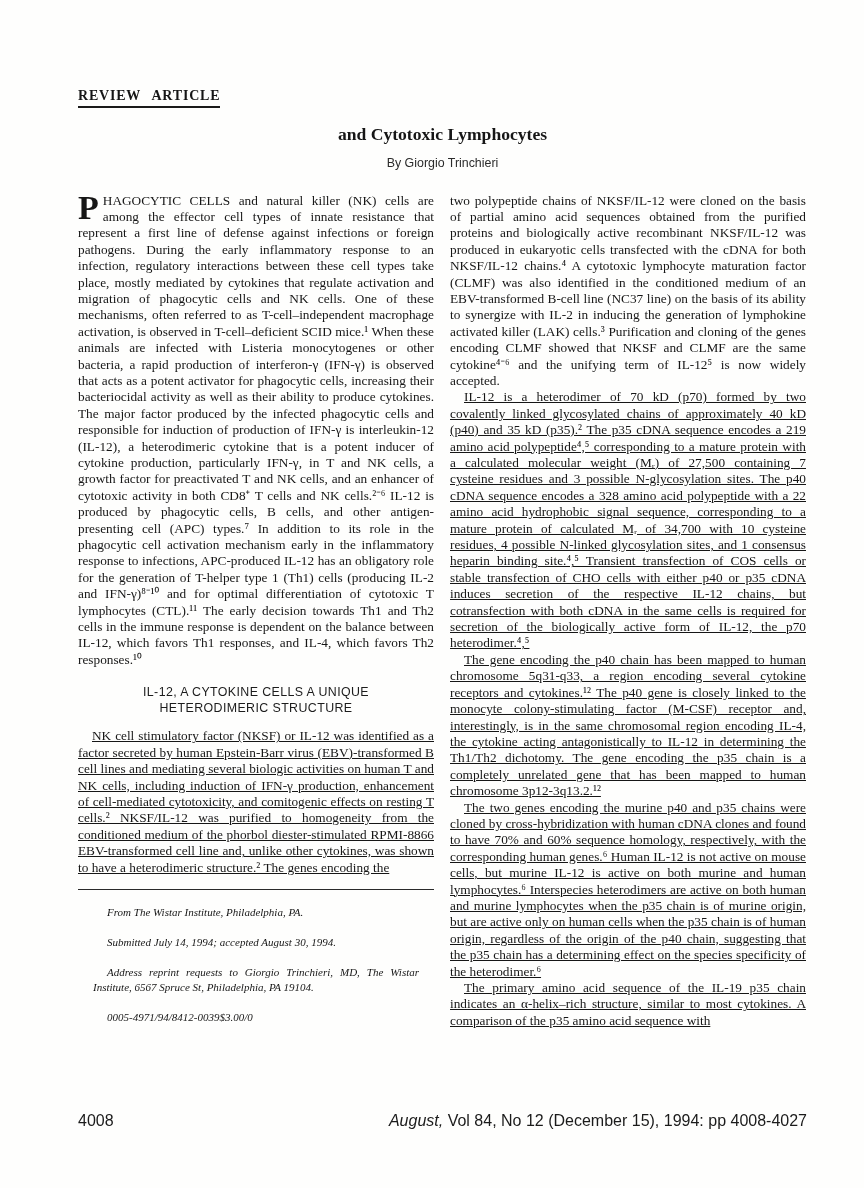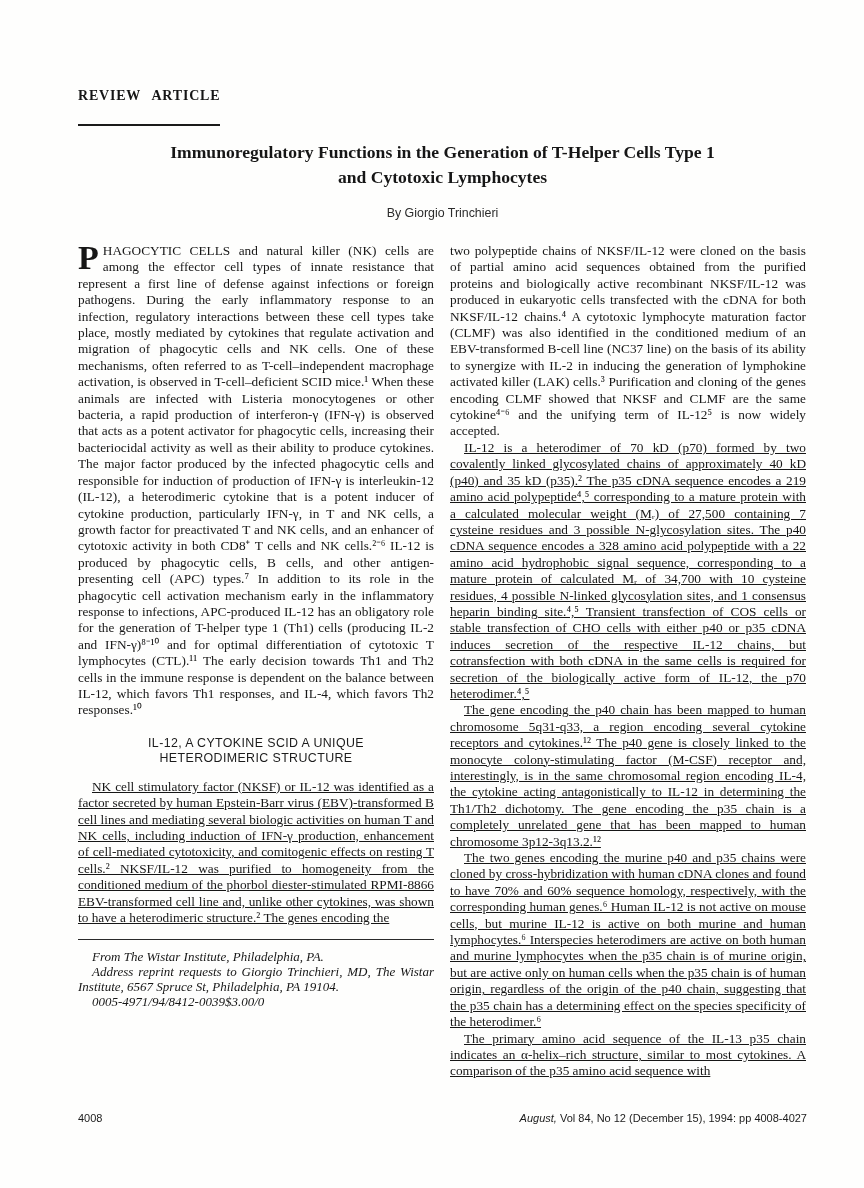--- a/index.html
+++ b/index.html
@@ -13,31 +13,31 @@
     color: #161616;
     overflow: hidden;
   }
   .kicker {
     display: inline-block;
     font-size: 14px;
     font-weight: bold;
     letter-spacing: 0.8px;
     word-spacing: 7px;
     border-bottom: 2px solid #1a1a1a;
-    padding-bottom: 20px;
+    padding-bottom: 2px;
   }
   .title {
     margin: 14px 0 0 0;
     text-align: center;
     font-weight: bold;
     font-size: 17.6px;
     line-height: 24.5px;
   }
   .byline {
-    margin-top: 17px;
+    margin-top: 9px;
     text-align: center;
     font-family: "Liberation Sans", sans-serif;
     font-size: 12.4px;
     color: #2b2b2b;
   }
   .columns { display: flex; gap: 16px; margin-top: 23px; }
   .col { width: 356px; }
   .body-p {
     margin: 0;
     font-size: 13.3px;
@@ -63,74 +63,74 @@
     line-height: 15.5px;
     color: #1c1c1c;
   }
   .footnote { margin-top: 13px; }
   .footnote-rule {
     border: none;
     border-top: 1.5px solid #2a2a2a;
     margin: 0 0 9px 0;
   }
   .footnote p {
-    margin: 0;
+    margin: 15px;
     font-style: italic;
-    font-size: 13px;
+    font-size: 11px;
     line-height: 15px;
     text-align: justify;
     text-indent: 14px;
   }
   .footer {
     position: absolute;
     left: 78px; right: 57px; top: 1112px;
     display: flex;
     justify-content: space-between;
     align-items: baseline;
     font-family: "Liberation Sans", sans-serif;
-    font-size: 11px;
+    font-size: 16px;
     color: #1b1b1b;
   }
   .journal-name { font-style: italic; }
 </style>
 </head>
 <body>
 
 <div class="page">
 
   <header>
     <div class="kicker">REVIEW ARTICLE</div>
     <h1 class="title">
-      <div>Immunoregulatory Functions in the Generation of T-Helper Cells Type 1</div>
       <div>and Cytotoxic Lymphocytes</div>
     </h1>
     <div class="byline">By Giorgio Trinchieri</div>
   </header>
 
   <main class="columns">
 
     <section class="col">
       <p class="body-p"><span class="dropcap">P</span><span>HAGOCYTIC CELLS and natural killer (NK) cells are among the effector cell types of innate resistance that represent a first line of defense against infections or foreign pathogens. During the early inflammatory response to an infection, regulatory interactions between these cell types take place, mostly mediated by cytokines that regulate activation and migration of phagocytic cells and NK cells. One of these mechanisms, often referred to as T-cell–independent macrophage activation, is observed in T-cell–deficient SCID mice.¹ When these animals are infected with Listeria monocytogenes or other bacteria, a rapid production of interferon-γ (IFN-γ) is observed that acts as a potent activator for phagocytic cells, increasing their bacteriocidal activity as well as their ability to produce cytokines. The major factor produced by the infected phagocytic cells and responsible for induction of production of IFN-γ is interleukin-12 (IL-12), a heterodimeric cytokine that is a potent inducer of cytokine production, particularly IFN-γ, in T and NK cells, a growth factor for preactivated T and NK cells, and an enhancer of cytotoxic activity in both CD8⁺ T cells and NK cells.²⁻⁶ IL-12 is produced by phagocytic cells, B cells, and other antigen-presenting cell (APC) types.⁷ In addition to its role in the phagocytic cell activation mechanism early in the inflammatory response to infections, APC-produced IL-12 has an obligatory role for the generation of T-helper type 1 (Th1) cells (producing IL-2 and IFN-γ)⁸⁻¹⁰ and for optimal differentiation of cytotoxic T lymphocytes (CTL).¹¹ The early decision towards Th1 and Th2 cells in the immune response is dependent on the balance between IL-12, which favors Th1 responses, and IL-4, which favors Th2 responses.¹⁰</span></p>
-      <h2 class="section-heading">IL-12, A CYTOKINE SCID A UNIQUE HETERODIMERIC STRUCTURE</h2>
+      <h2 class="section-heading">IL-12, A CYTOKINE CELLS A UNIQUE HETERODIMERIC STRUCTURE</h2>
       <p class="body-p indent">NK cell stimulatory factor (NKSF) or IL-12 was identified as a factor secreted by human Epstein-Barr virus (EBV)-transformed B cell lines and mediating several biologic activities on human T and NK cells, including induction of IFN-γ production, enhancement of cell-mediated cytotoxicity, and comitogenic effects on resting T cells.² NKSF/IL-12 was purified to homogeneity from the conditioned medium of the phorbol diester-stimulated RPMI-8866 EBV-transformed cell line and, unlike other cytokines, was shown to have a heterodimeric structure.² The genes encoding the</p>
 
       <div class="footnote">
         <hr class="footnote-rule">
         <p>From The Wistar Institute, Philadelphia, PA.</p>
+        <p>Submitted July 14, 1994; accepted August 30, 1994.</p>
         <p>Address reprint requests to Giorgio Trinchieri, MD, The Wistar Institute, 6567 Spruce St, Philadelphia, PA 19104.</p>
         <p>0005-4971/94/8412-0039$3.00/0</p>
       </div>
     </section>
 
     <section class="col">
       <p class="body-p">two polypeptide chains of NKSF/IL-12 were cloned on the basis of partial amino acid sequences obtained from the purified proteins and biologically active recombinant NKSF/IL-12 was produced in eukaryotic cells transfected with the cDNA for both NKSF/IL-12 chains.⁴ A cytotoxic lymphocyte maturation factor (CLMF) was also identified in the conditioned medium of an EBV-transformed B-cell line (NC37 line) on the basis of its ability to synergize with IL-2 in inducing the generation of lymphokine activated killer (LAK) cells.³ Purification and cloning of the genes encoding CLMF showed that NKSF and CLMF are the same cytokine⁴⁻⁶ and the unifying term of IL-12⁵ is now widely accepted.</p>
       <p class="body-p indent">IL-12 is a heterodimer of 70 kD (p70) formed by two covalently linked glycosylated chains of approximately 40 kD (p40) and 35 kD (p35).² The p35 cDNA sequence encodes a 219 amino acid polypeptide⁴,⁵ corresponding to a mature protein with a calculated molecular weight (Mᵣ) of 27,500 containing 7 cysteine residues and 3 possible N-glycosylation sites. The p40 cDNA sequence encodes a 328 amino acid polypeptide with a 22 amino acid hydrophobic signal sequence, corresponding to a mature protein of calculated Mᵣ of 34,700 with 10 cysteine residues, 4 possible N-linked glycosylation sites, and 1 consensus heparin binding site.⁴,⁵ Transient transfection of COS cells or stable transfection of CHO cells with either p40 or p35 cDNA induces secretion of the respective IL-12 chains, but cotransfection with both cDNA in the same cells is required for secretion of the biologically active form of IL-12, the p70 heterodimer.⁴,⁵</p>
       <p class="body-p indent">The gene encoding the p40 chain has been mapped to human chromosome 5q31-q33, a region encoding several cytokine receptors and cytokines.¹² The p40 gene is closely linked to the monocyte colony-stimulating factor (M-CSF) receptor and, interestingly, is in the same chromosomal region encoding IL-4, the cytokine acting antagonistically to IL-12 in determining the Th1/Th2 dichotomy. The gene encoding the p35 chain is a completely unrelated gene that has been mapped to human chromosome 3p12-3q13.2.¹²</p>
       <p class="body-p indent">The two genes encoding the murine p40 and p35 chains were cloned by cross-hybridization with human cDNA clones and found to have 70% and 60% sequence homology, respectively, with the corresponding human genes.⁶ Human IL-12 is not active on mouse cells, but murine IL-12 is active on both murine and human lymphocytes.⁶ Interspecies heterodimers are active on both human and murine lymphocytes when the p35 chain is of murine origin, but are active only on human cells when the p35 chain is of human origin, regardless of the origin of the p40 chain, suggesting that the p35 chain has a determining effect on the species specificity of the heterodimer.⁶</p>
-      <p class="body-p indent">The primary amino acid sequence of the IL-13 p35 chain indicates an α-helix–rich structure, similar to most cytokines. A comparison of the p35 amino acid sequence with</p>
+      <p class="body-p indent">The primary amino acid sequence of the IL-19 p35 chain indicates an α-helix–rich structure, similar to most cytokines. A comparison of the p35 amino acid sequence with</p>
     </section>
 
   </main>
 
   <footer class="footer">
     <div>4008</div>
     <div><span class="journal-name">August,</span><span> Vol 84, No 12 (December 15), 1994: pp 4008-4027</span></div>
   </footer>
 
 </div>

